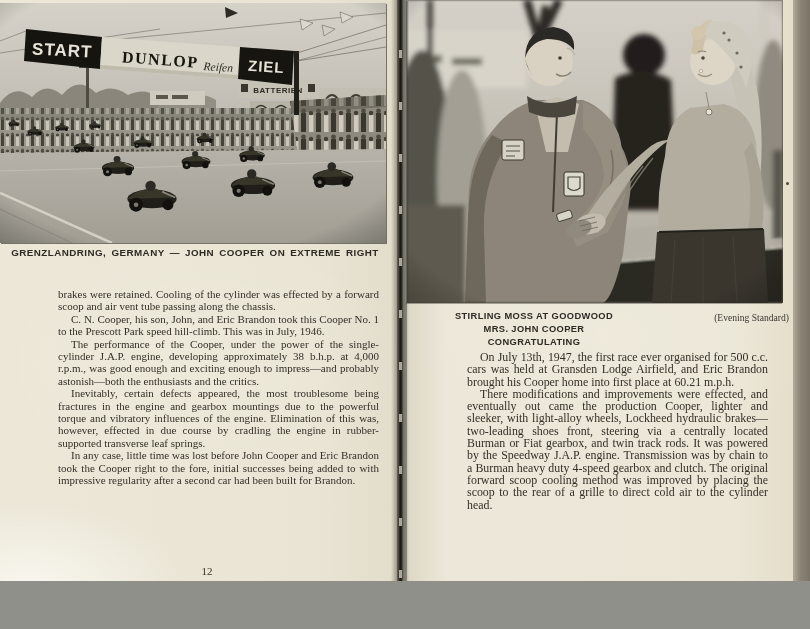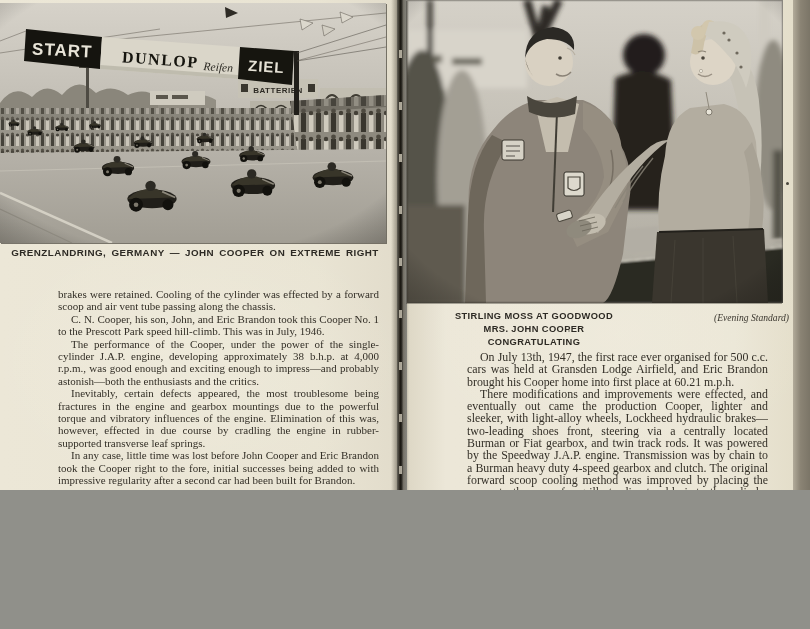--- a/index.html
+++ b/index.html
@@ -1,16 +1,16 @@
 <!DOCTYPE html>
 <html><head>
 <meta charset="utf-8">
 <style>
   html,body{margin:0;padding:0;background:#90908a;}
-  .scan{position:relative;width:810px;height:490px;overflow:hidden;
+  .scan{position:relative;width:810px;height:581px;overflow:hidden;
         background:linear-gradient(180deg,#8d8d87 0%,#92928c 100%);
         font-family:"Liberation Serif",serif;}
   .page{position:absolute;top:0;}
   .page-left{left:0;width:397px;height:604px;
      background:
        radial-gradient(220px 120px at 8% 97%, rgba(255,255,252,.65), rgba(255,255,252,0) 70%),
        radial-gradient(300px 200px at 50% 60%, rgba(255,255,245,.18), rgba(0,0,0,0) 70%),
        linear-gradient(90deg,#ece7d7 0%,#e9e4d3 80%,#e2dccb 100%);
      border-radius:0 0 6px 18px;}
   .page-right{left:407px;width:386px;height:608px;
@@ -35,21 +35,21 @@
   .photo svg{display:block;}
   .photo-left{left:0;top:3px;width:386px;height:240px;box-shadow:1px 1px 0 rgba(25,22,16,.55);}
   .photo-right{left:0;top:0;width:376px;height:303px;box-shadow:-1px 1px 0 rgba(25,22,16,.35);}
 
   .caption{font-family:"Liberation Sans",sans-serif;font-weight:bold;color:#2d2a24;}
   .cap-left{position:absolute;left:2px;top:247px;width:386px;text-align:center;
      font-size:9.8px;letter-spacing:.45px;word-spacing:2px;}
   .cap-right{position:absolute;left:30px;top:310px;width:194px;text-align:center;
      font-size:9.3px;letter-spacing:.4px;line-height:13px;}
   .credit{position:absolute;left:282px;top:312px;width:100px;text-align:right;
-     font-family:"Liberation Serif",serif;font-style:italic;font-size:9.6px;color:#3a362e;}
+     font-family:"Liberation Serif",serif;font-size:9.6px;color:#3a362e;}
 
   .body-text{position:absolute;color:#332f27;text-align:justify;}
   .body-left{left:58px;top:288px;width:321px;font-size:11px;line-height:12.4px;}
   .body-right{left:60px;top:351px;width:301px;font-size:11.9px;line-height:12.3px;}
   .para{margin:0;}
   .ind{text-indent:13px;}
 
   .pageno{position:absolute;font-size:11px;color:#3a362d;text-align:center;}
   .pn-left{left:14px;top:565px;width:386px;}
   .pn-right{left:8px;top:566px;width:386px;}

